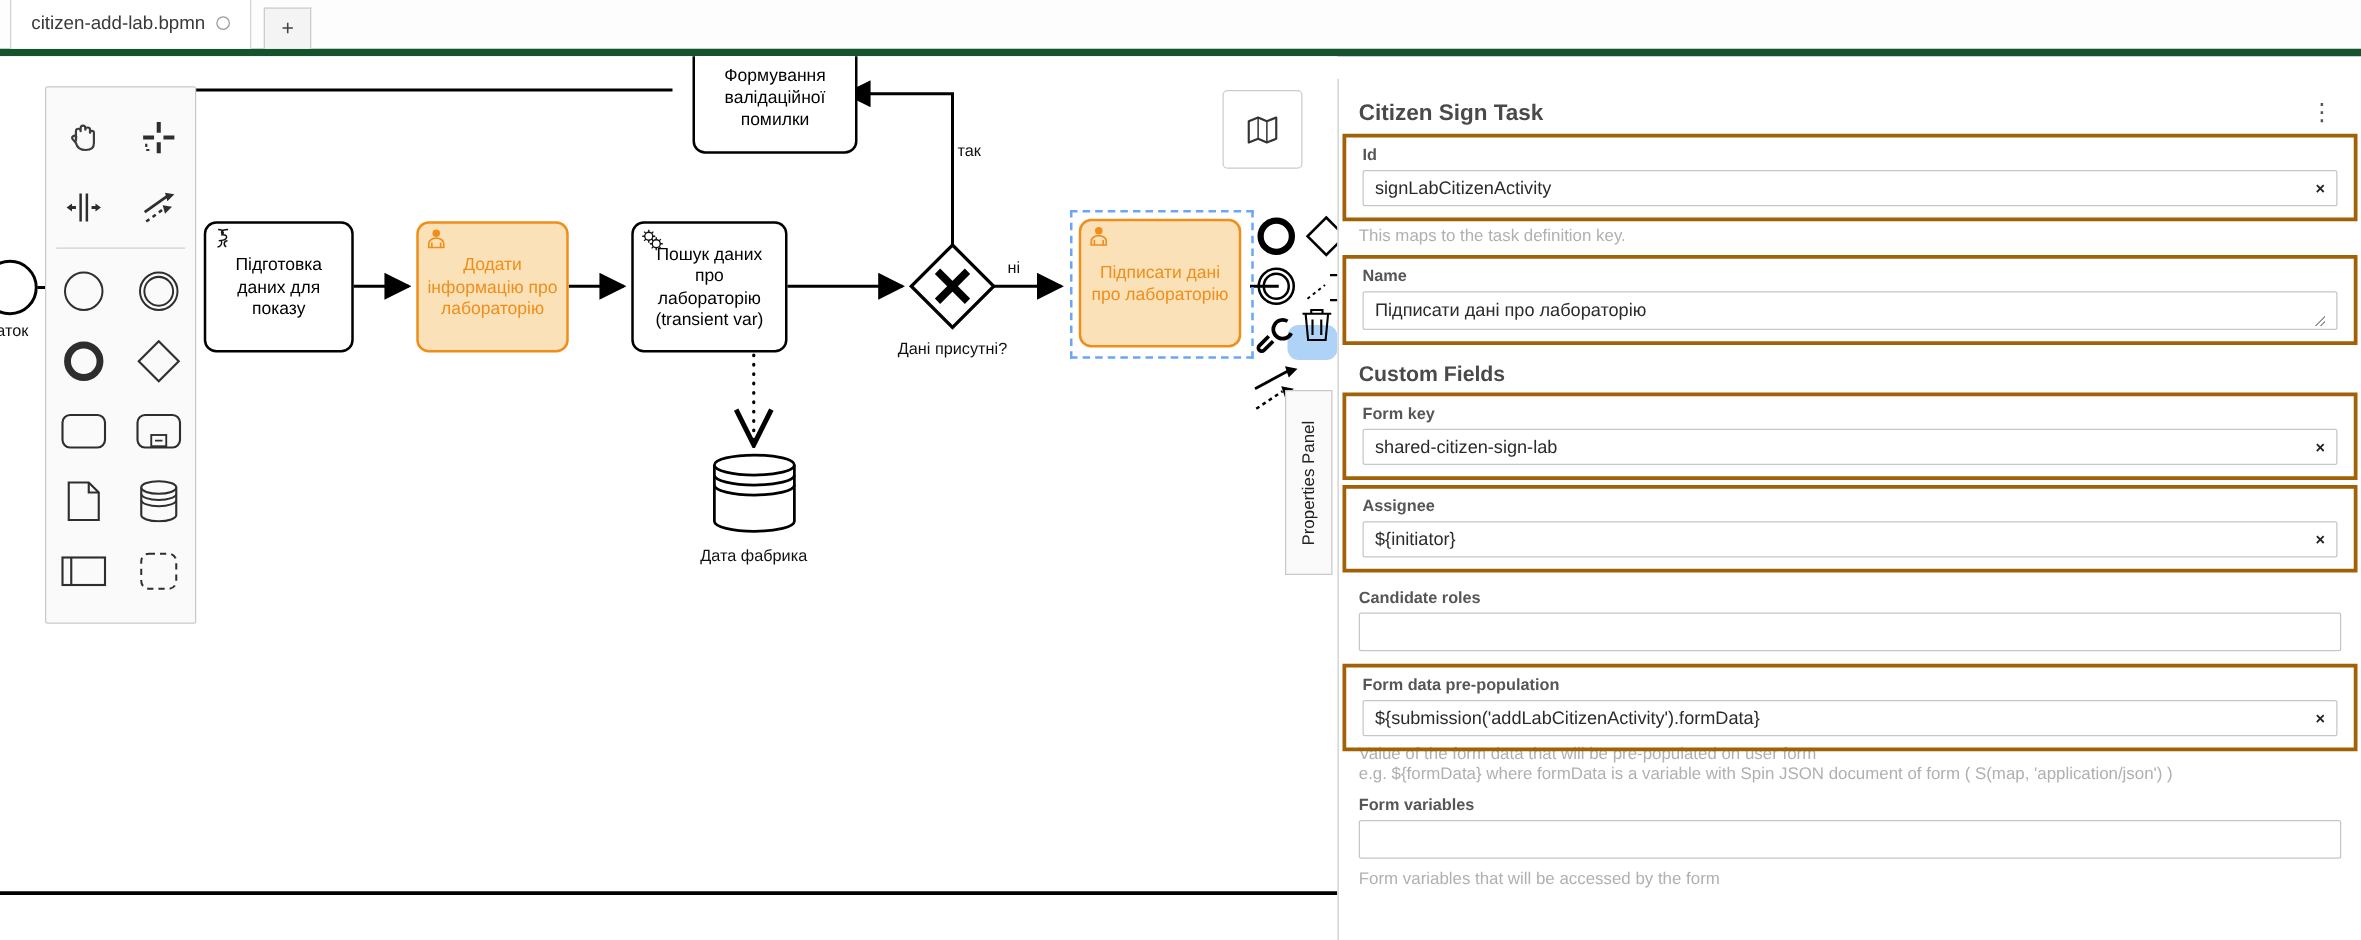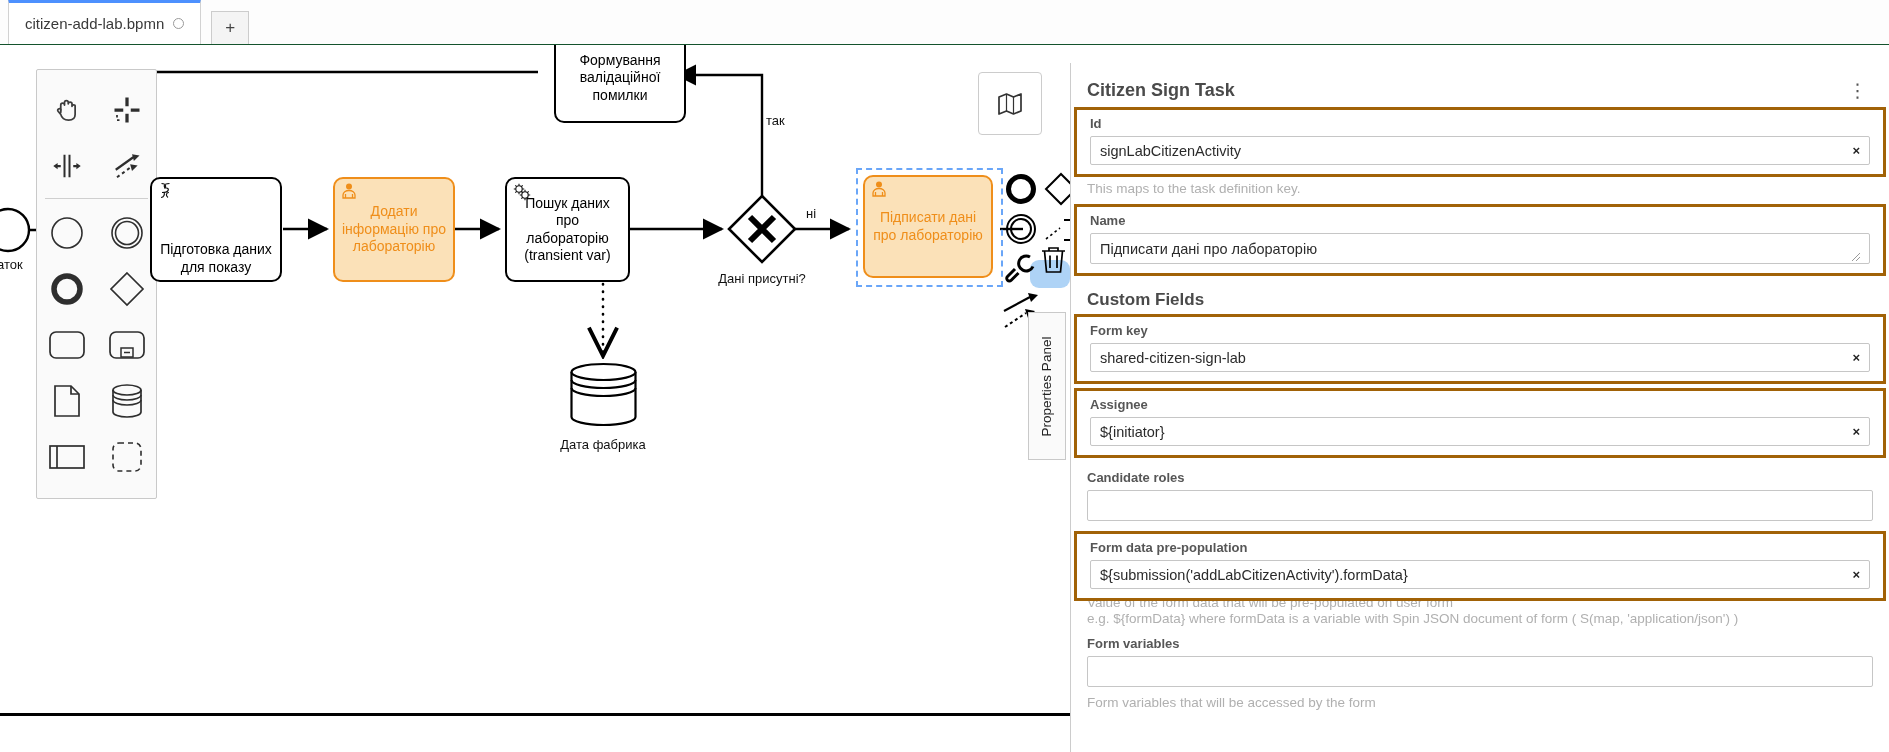--- a/index.html
+++ b/index.html
@@ -1,21 +1,21 @@
 <!DOCTYPE html>
 <html><head>
 <meta charset="utf-8">
 <style>
   * { margin:0; padding:0; box-sizing:border-box; }
   html,body { width:1889px; height:752px; overflow:hidden; background:#fff;
     font-family:"Liberation Sans", sans-serif; color:#333; }
 
   
   .tabbar { position:absolute; left:0; top:0; width:1889px; height:45px;
-    background:#fdfdfd; border-bottom:1px solid #14532d; display:flex; align-items:flex-end; }
+    background:#fdfdfd; border-bottom:6px solid #14532d; display:flex; align-items:flex-end; }
   .tab-active { margin-left:8px; height:45px; background:#fff;
     border-top:4px solid #4d90fe; border-left:1px solid #d2d2d2; border-right:1px solid #d2d2d2;
     display:inline-flex; align-items:center; gap:9px; padding:0 16px; font-size:15px; color:#3a3a3a; }
   .dirty-dot { width:11px; height:11px; border:1.5px solid #9a9a9a; border-radius:50%; display:inline-block; }
   .tab-plus { margin-left:10px; width:38px; height:33px; background:#f4f4f4;
     border:1px solid #ccc; border-bottom:none; display:inline-flex; align-items:center;
     justify-content:center; font-size:17px; color:#444; }
 
   
   .canvas { position:absolute; left:0; top:45px; width:1070px; height:707px; background:#fff; overflow:hidden; }
@@ -203,21 +203,21 @@
           <rect x="2" y="2" width="28" height="28" rx="6" fill="none" stroke="#2e2e2e" stroke-width="1.6" stroke-dasharray="5 4"></rect>
         </svg>
       </div>
     </div>
   </div>
 
   <div class="bpmn-task" style="left:554px; top:-12px; width:132px; height:90px;justify-content:flex-end;">
     <span>Формування валідаційної помилки</span>
   </div>
 
-  <div class="bpmn-task" style="left:150px; top:132px; width:132px; height:105px;align-items:flex-end;">
+  <div class="bpmn-task" style="left:163px; top:132px; width:120px; height:105px;">
     <svg class="marker" width="17" height="17" viewBox="0 0 17 17" fill="none" stroke="#111" stroke-width="1.2">
       <path d="M12.5 1.5 C5 1.5 7 6 9.5 6 C12 6 13 10.5 5 10.5 M4.5 1.5 C10 1.5 9 6 7 6 M12 10.5 C9 10.5 8.5 14 11 15.5 M4 15.5 C7 15.5 8 12 7 10.5"></path>
     </svg>
     <span>Підготовка даних для показу</span>
   </div>
 
   <div class="bpmn-task task-orange" style="left:333px; top:132px; width:122px; height:105px;">
     <svg class="marker" width="18" height="18" viewBox="0 0 18 18" fill="none" stroke="#ef8e1a" stroke-width="1.3">
       <circle cx="9" cy="4.5" r="3" fill="#ef8e1a" stroke="none"></circle>
       <path d="M3 16 v-3 a6 4.5 0 0 1 12 0 v3 z M5.5 12 v4 M12.5 12 v4"></path>

